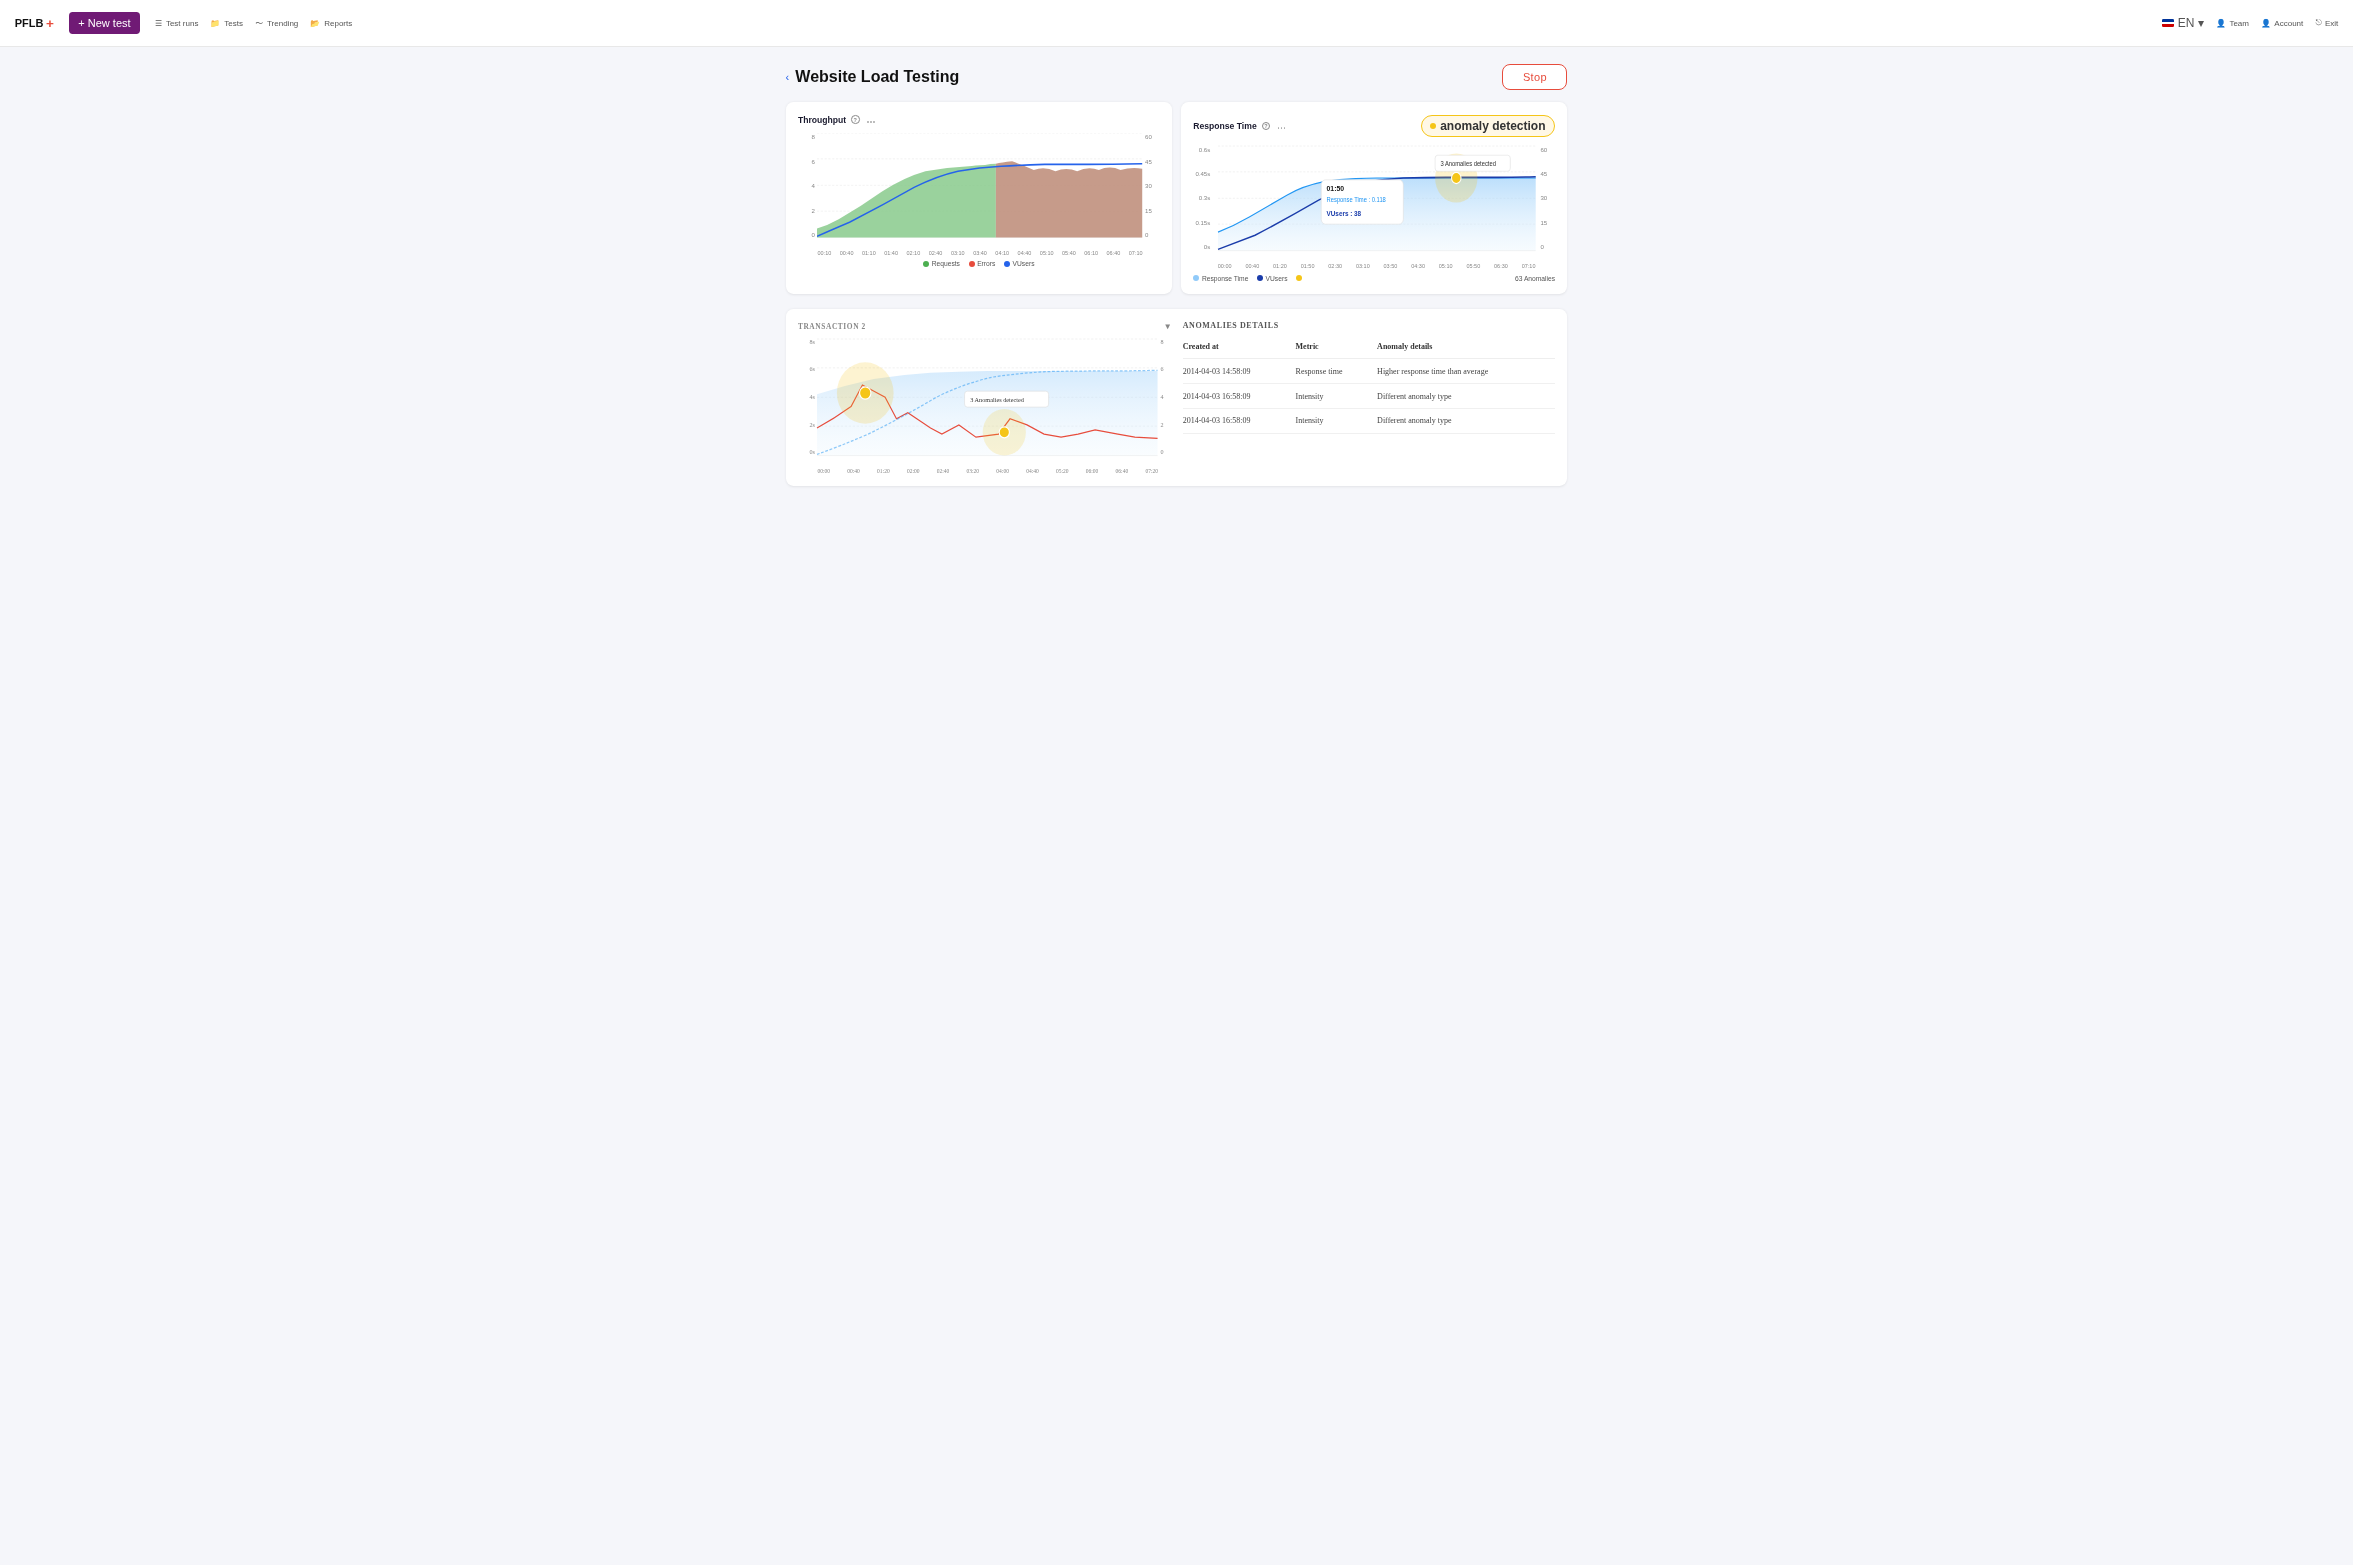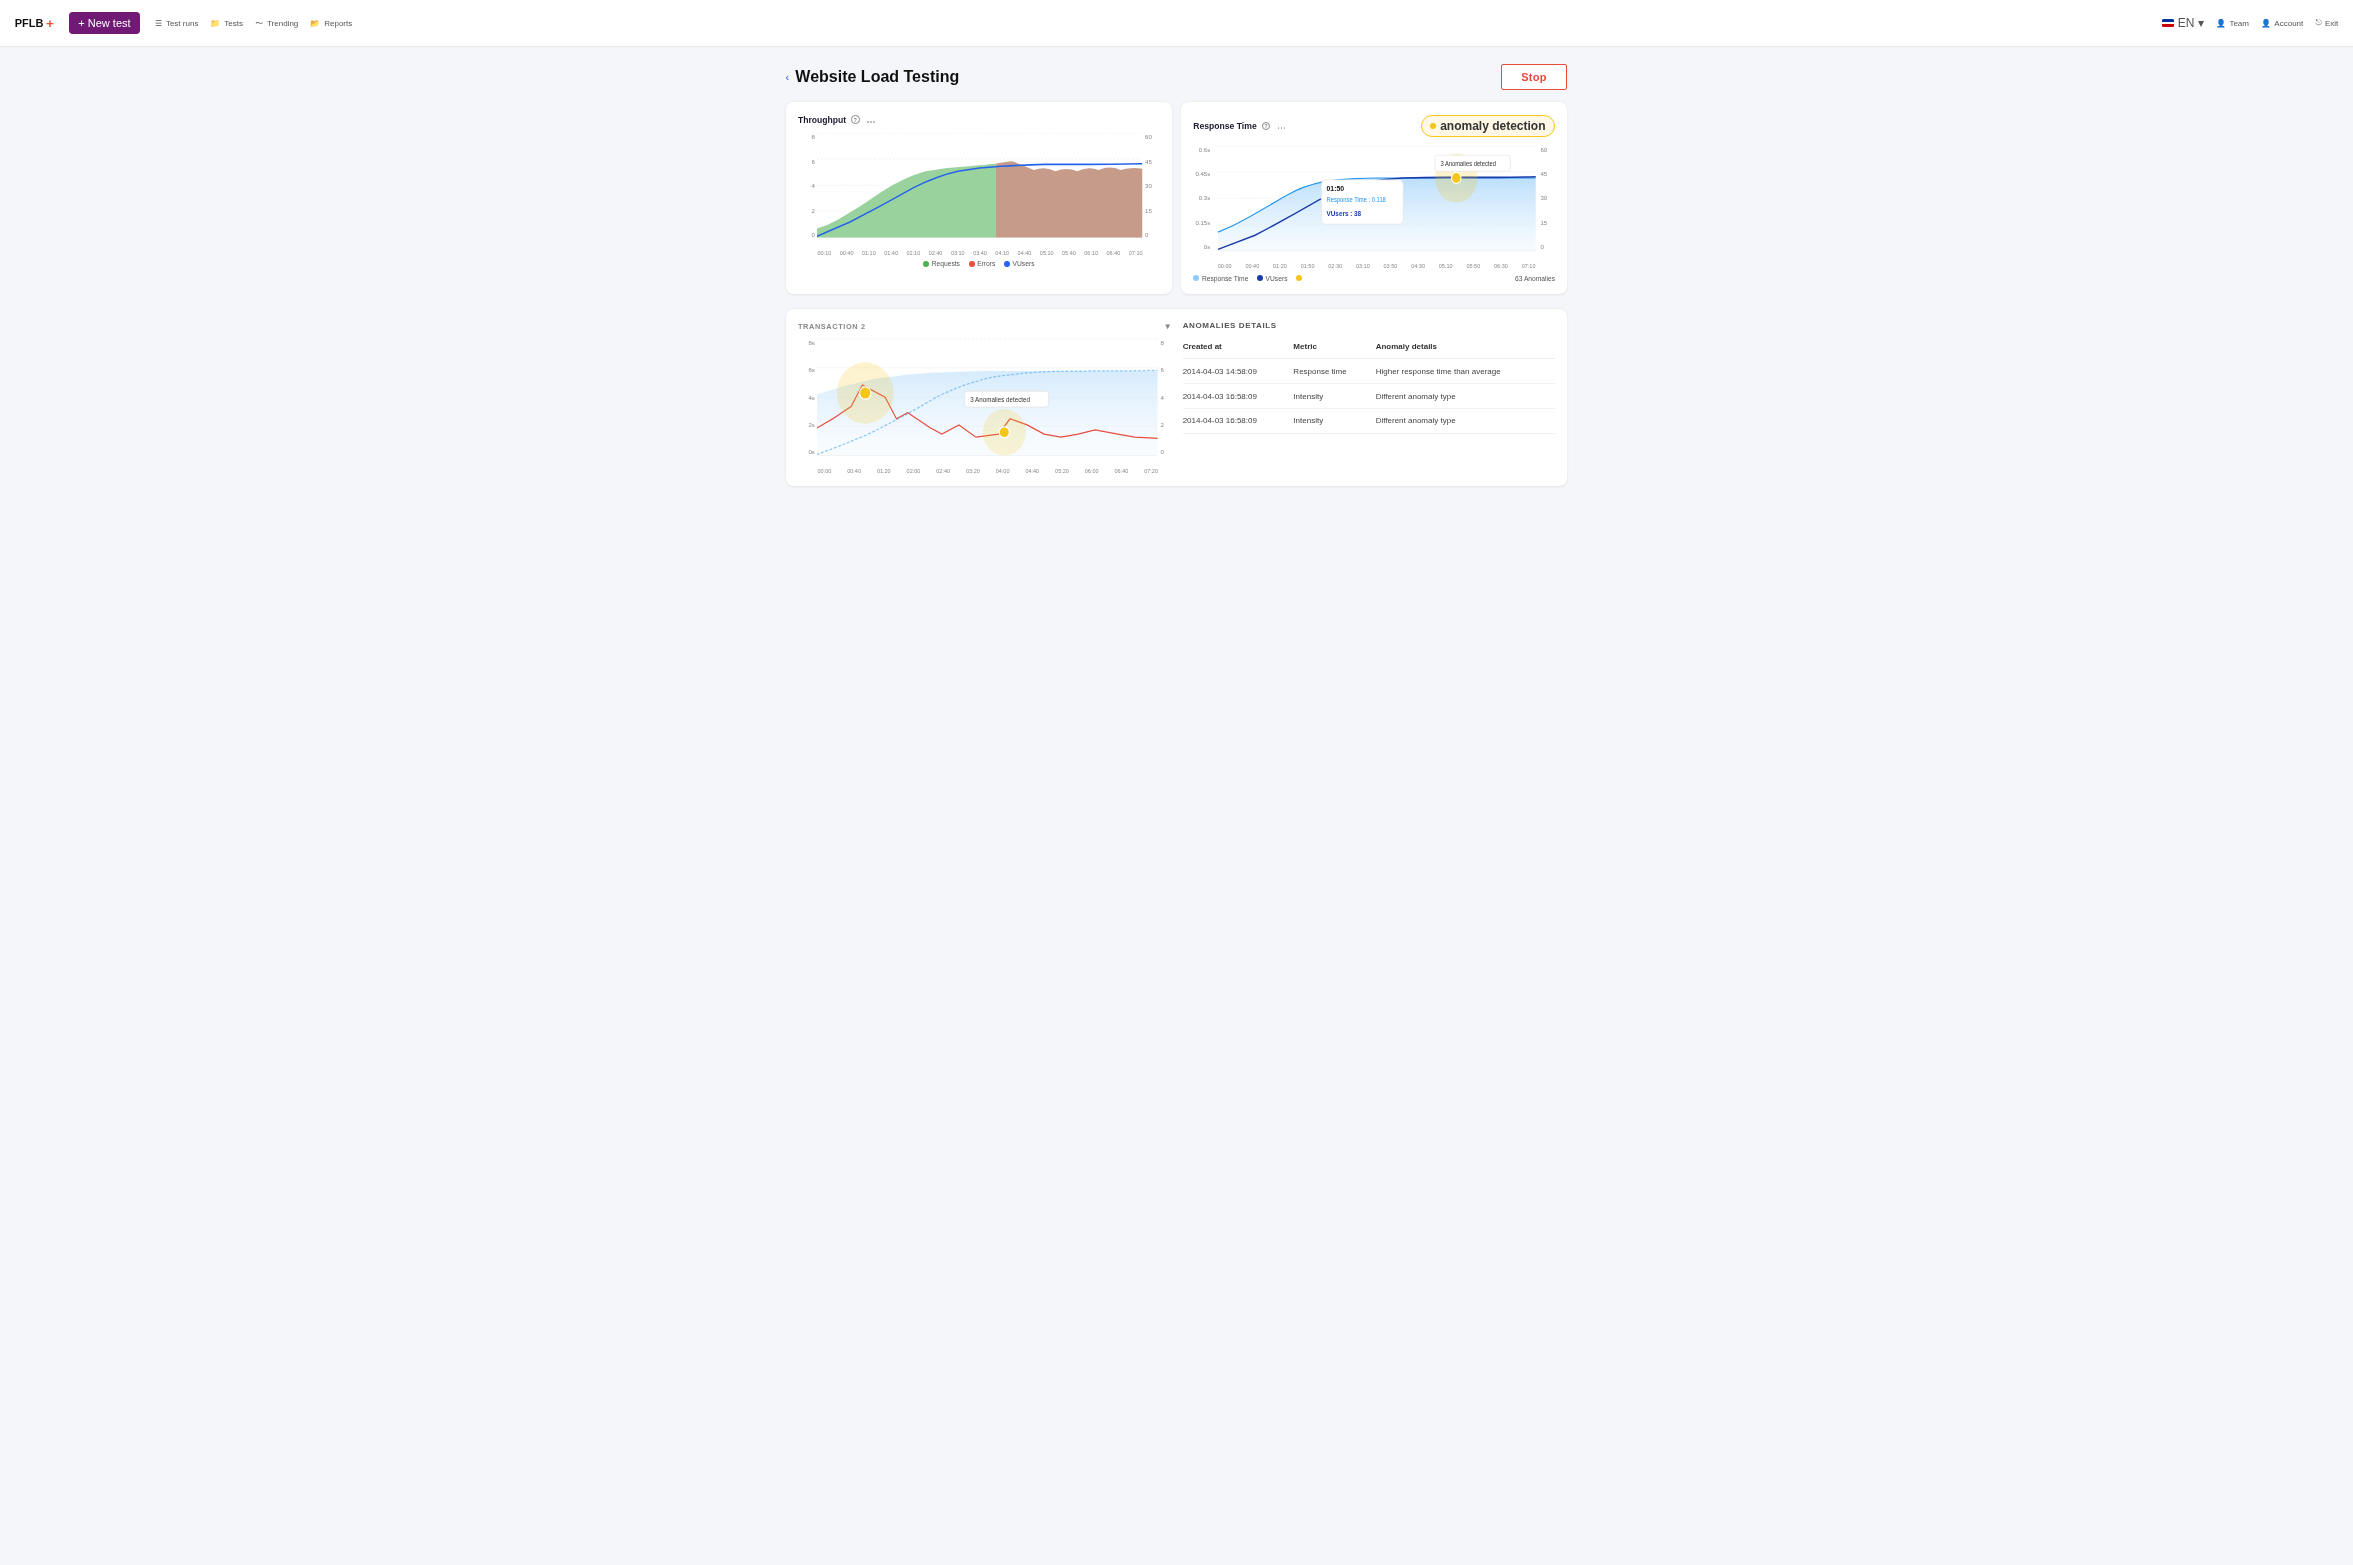--- a/index.html
+++ b/index.html
@@ -17,21 +17,21 @@
     .lang-selector { display: flex; align-items: center; gap: 3.7px; font-size: 12px; cursor: pointer; color: #555; }
     .flag { width: 12.3px; height: 8.6px; background: linear-gradient(to bottom, #003399 33%, #fff 33%, #fff 66%, #cc0000 66%); border-radius: 1.2px; display: inline-block; }
     .header-action { display: flex; align-items: center; gap: 3.1px; color: #555; font-size: 8px; cursor: pointer; }
 
     
     .page { padding: 17px 19.6px; max-width: 821px; margin: 0 auto; }
     .page-header { display: flex; align-items: center; justify-content: space-between; margin-bottom: 12.3px; }
     .page-title-row { display: flex; align-items: center; gap: 6.1px; }
     .back-btn { color: #2563eb; font-size: 11px; cursor: pointer; background: none; border: none; }
     .page-title { font-size: 16px; font-weight: 700; color: #111; }
-    .stop-btn { background: #fff; color: #e74c3c; border: 1.2px solid #e74c3c; border-radius: 2px; padding: 6.1px 19.6px; font-size: 11px; font-weight: 700; cursor: pointer; letter-spacing: 0.3px; }
+    .stop-btn { background: #fff; color: #e74c3c; border: 1.2px solid #e74c3c; border-radius: 8px; padding: 6.1px 19.6px; font-size: 11px; font-weight: 400; cursor: pointer; letter-spacing: 0.3px; }
 
     .tabs { display: flex; gap: 7.4px; margin-bottom: 14.7px; }
     .tab-btn { background: #fff; border: 0.9px solid #ccc; border-radius: 12.3px; padding: 4.9px 13.5px; font-size: 8px; font-weight: 500; color: #333; cursor: pointer; }
 
     
     .charts-row { display: grid; grid-template-columns: 1fr 1fr; gap: 9px; margin-bottom: 15px; }
     .card { background: #fff; border-radius: 7.4px; padding: 12.3px; box-shadow: 0 0.6px 2.5px rgba(0,0,0,0.08); }
     .card-title { font-size: 8.6px; font-weight: 700; color: #1a1a2e; margin-bottom: 8.6px; display: flex; align-items: center; gap: 4.9px; }
     .card-title-right { margin-left: auto; }
 
@@ -43,21 +43,21 @@
     .chart-labels-y { position: absolute; left: 0; top: 0; bottom: 18.4px; display: flex; flex-direction: column; justify-content: space-between; font-size: 6.1px; color: #888; width: 17px; text-align: right; }
     .chart-labels-y2 { position: absolute; right: 0; top: 0; bottom: 18.4px; display: flex; flex-direction: column; justify-content: space-between; font-size: 6.1px; color: #888; width: 14.7px; text-align: left; }
     .chart-area { position: absolute; left: 19.6px; right: 17px; top: 0; bottom: 18.4px; overflow: hidden; }
     .chart-x-labels { position: absolute; left: 19.6px; right: 17px; bottom: 0; display: flex; justify-content: space-between; font-size: 5.5px; color: #888; }
 
     .legend { display: flex; gap: 8.6px; justify-content: center; margin-top: 3.7px; font-size: 6.7px; color: #555; }
     .legend-item { display: flex; align-items: center; gap: 2.5px; }
     .legend-dot { width: 6.1px; height: 6.1px; border-radius: 50%; display: inline-block; }
 
     
-    .bottom-card { background: #fff; border-radius: 7.4px; padding: 12.3px; box-shadow: 0 0.6px 2.5px rgba(0,0,0,0.08); display: grid; grid-template-columns: 1fr 1fr; gap: 12.3px; }
+    .bottom-card { background: #fff; border-radius: 7.4px; padding: 12.3px; box-shadow: 0 0.6px 2.5px rgba(0,0,0,0.08); display: grid; grid-template-columns: 1fr 1fr; gap: 12.3px; font-family: Liberation Serif, serif; }
     .transaction-header { display: flex; align-items: center; justify-content: space-between; margin-bottom: 7.4px; font-size: 7.4px; font-weight: 700; color: #888; letter-spacing: 0.6px; }
     .dropdown-arrow { font-size: 8.6px; color: #888; cursor: pointer; }
 
     
     .anomalies-title { font-size: 8px; font-weight: 700; color: #555; letter-spacing: 0.6px; margin-bottom: 8px; }
     .anomalies-table { width: 100%; border-collapse: collapse; font-size: 8px; }
     .anomalies-table th { text-align: left; font-weight: 600; color: #333; padding: 3.7px 7.4px 7.4px 0; border-bottom: 0.6px solid #eee; }
     .anomalies-table td { padding: 7.4px 7.4px 7.4px 0; border-bottom: 0.6px solid #f0f0f0; color: #444; }
 
     .anomalies-count { font-size: 6.7px; color: #555; margin-top: 3.7px; text-align: right; }

